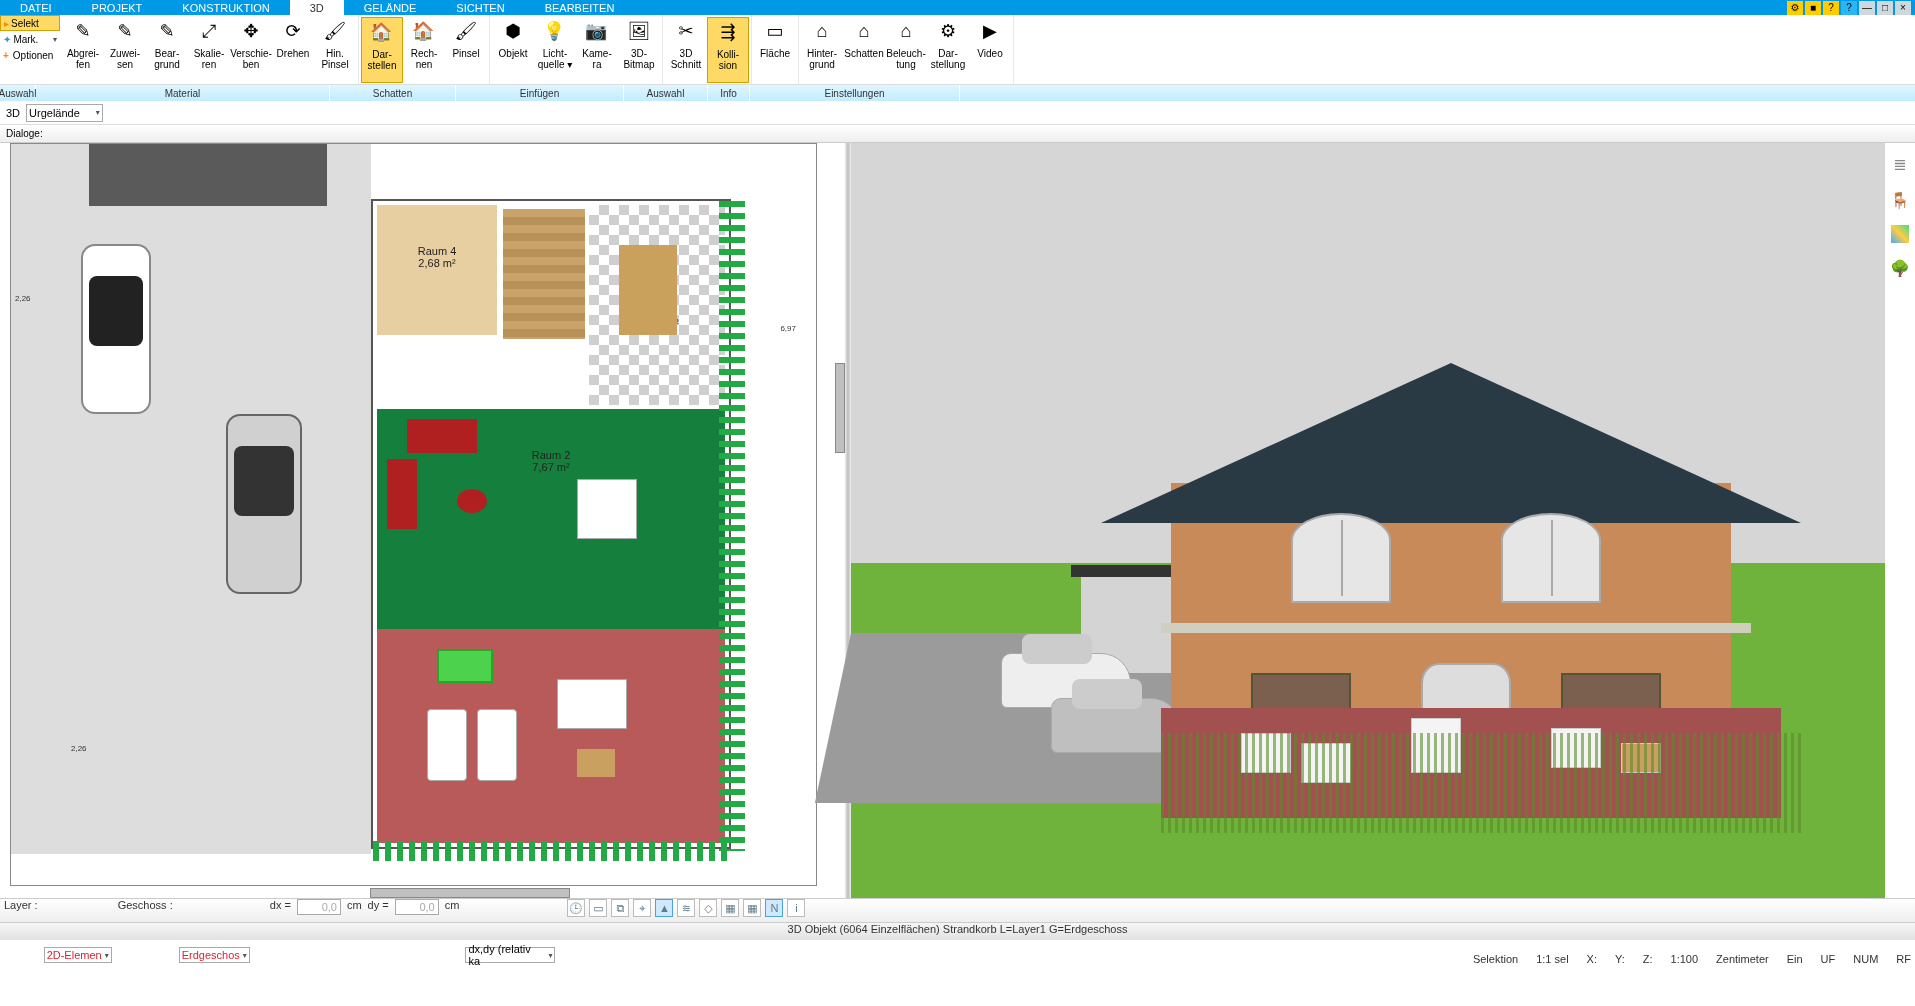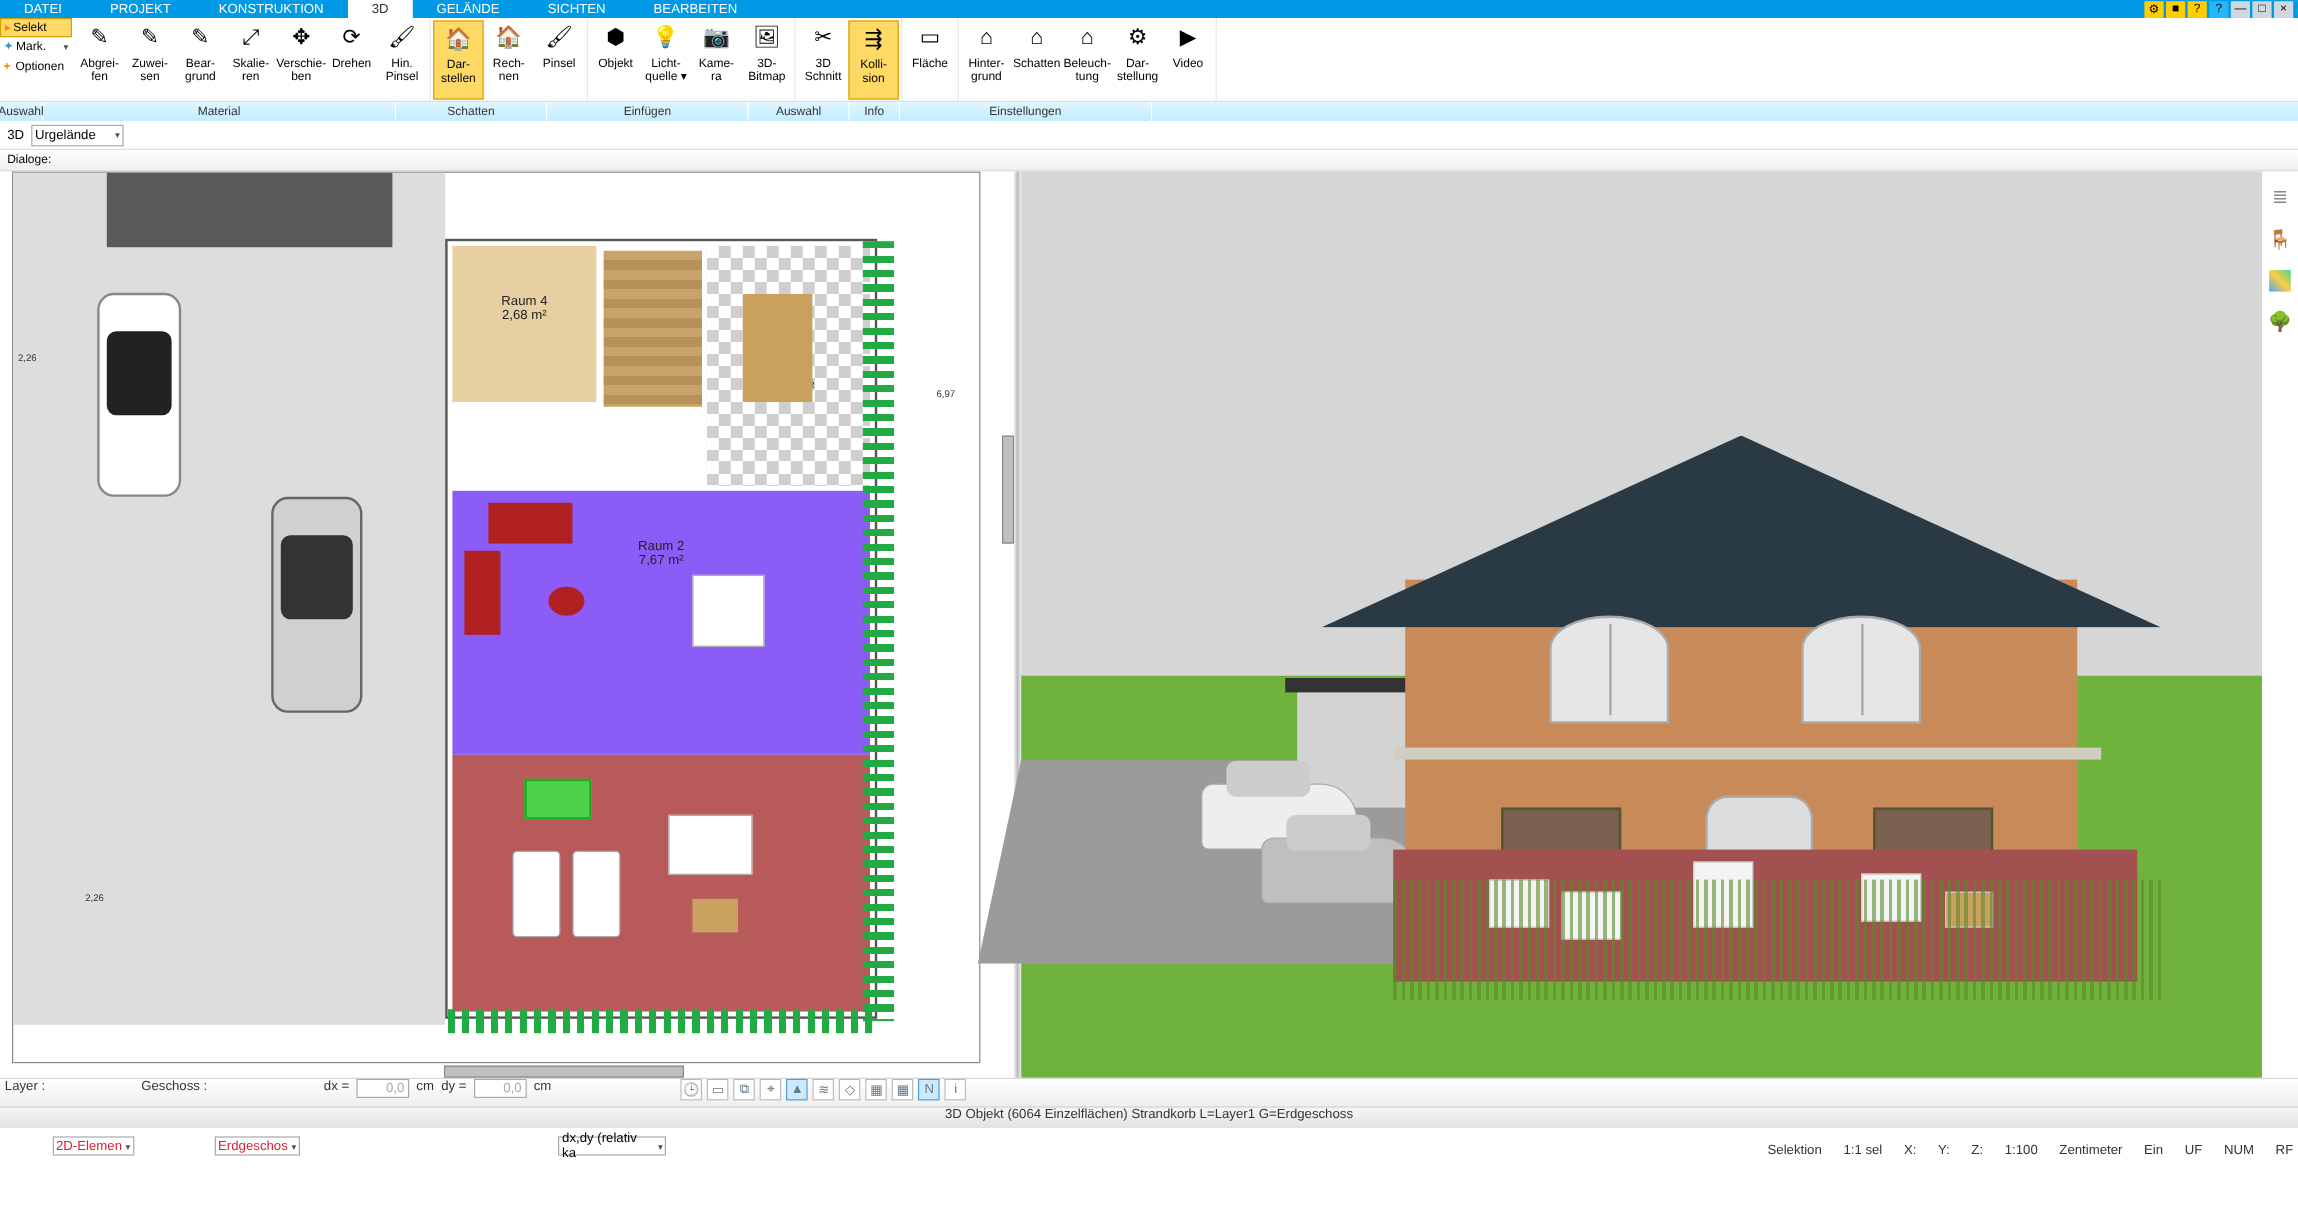--- a/index.html
+++ b/index.html
@@ -59,21 +59,21 @@
 .car1 { position: absolute; left: 70px; top: 100px; width: 70px; height: 170px; background: #fff; border: 2px solid #888; border-radius: 14px; }
 .car1::before { content:""; position: absolute; top:30px; left:6px; right:6px; height:70px; background:#222; border-radius:8px; }
 .car2 { position: absolute; left: 215px; top: 270px; width: 76px; height: 180px; background: #d0d0d0; border: 2px solid #666; border-radius: 14px; }
 .car2::before { content:""; position: absolute; top:30px; left:6px; right:6px; height:70px; background:#333; border-radius:8px; }
 
 .house { position: absolute; left: 360px; top: 55px; width: 360px; height: 650px; border: 2px solid #555; }
 .r4 { position:absolute; left:4px; top:4px; width:120px; height:130px; background:#e7cfa1; }
 .r1 { position:absolute; left:4px; top:4px; width:212px; height:200px; background:#e7cfa1; z-index:-1; }
 .r3 { position:absolute; right:4px; top:4px; width:136px; height:200px;
       background: repeating-conic-gradient(#cfcfcf 0deg 90deg, #fff 90deg 180deg); background-size: 20px 20px; }
-.r2 { position:absolute; left:4px; top:208px; width:348px; height:220px; background:#8b5cf6; }
+.r2 { position:absolute; left:4px; top:208px; width:348px; height:220px; background:#15803d; }
 .terrace { position:absolute; left:4px; bottom:4px; width:348px; height:214px; background:#b85a5a; }
 .room-label { position:absolute; font-size:11px; color:#222; text-align:center; width:100%; }
 .sofa-red { position:absolute; background:#b02020; }
 .stairs { position:absolute; left:130px; top:8px; width:82px; height:130px; background:repeating-linear-gradient(180deg,#c9a46a 0 8px,#b8905a 8px 16px); }
 .table { position:absolute; background:#caa15c; }
 .green-obj { position:absolute; left:60px; top:450px; width:56px; height:34px; background:#4dd24d; border:2px solid #2a2; }
 .white-lounge { position:absolute; width:40px; height:72px; background:#fff; border:1px solid #aaa; border-radius:4px; }
 .hedge { position:absolute; right:-16px; top:0; width:26px; height:650px; background:repeating-linear-gradient(180deg,#2a4 0 6px,#fff0 6px 12px); }
 .hedge-bottom { position:absolute; left:0; bottom:-14px; width:360px; height:20px; background:repeating-linear-gradient(90deg,#2a4 0 6px,#fff0 6px 12px); }
 

